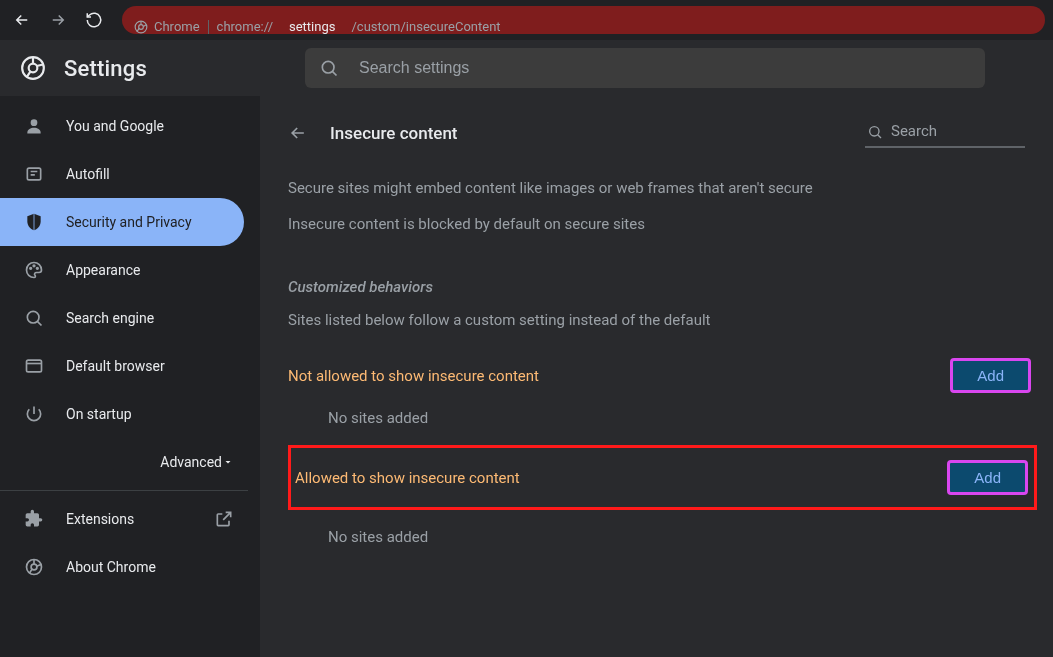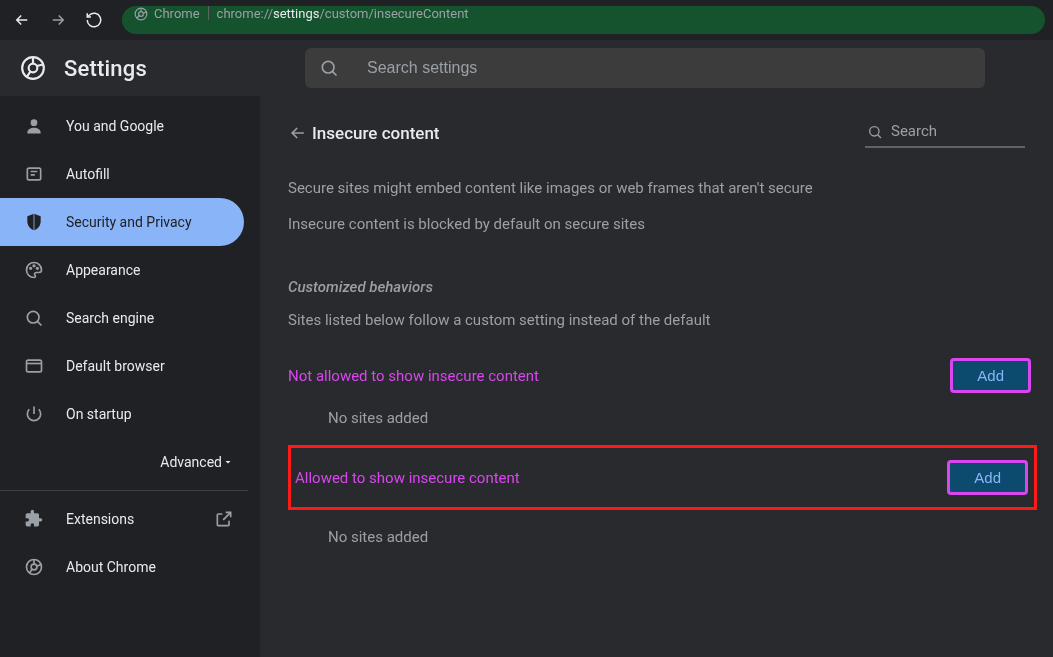--- a/index.html
+++ b/index.html
@@ -21,33 +21,33 @@
   }
   .toolbar .navbtn {
     width: 28px; height: 28px;
     display: flex; align-items: center; justify-content: center;
     color: #9aa0a6;
     border-radius: 50%;
   }
   .omnibox {
     flex: 1;
     height: 28px;
-    background: #14532d;
+    background: #7f1d1d;
     border-radius: 14px;
     display: flex;
-    align-items: flex-start;
+    align-items: flex-end;
     padding: 0 12px;
     color: #9aa0a6;
     font-size: 13px;
     gap: 8px;
     margin-left: 6px;
   }
   .omnibox .secure { display:flex; align-items:center; gap:6px; font-size:13px;}
   .omnibox .divider { width:1px; height:14px; background:#5f6368; display:inline-block; }
-  .url { display:flex; gap:0; }
+  .url { display:flex; gap:16px; }
   .url .light { color:#9aa0a6; }
   .url .bright { color:#e8eaed; }
 
   .appbar {
     height: 56px;
     background: #292a2d;
     display: flex;
     align-items: center;
     padding: 0 20px;
     gap: 18px;
@@ -62,21 +62,21 @@
   }
   .settings-search {
     flex: 1;
     max-width: 680px;
     height: 40px;
     background: #3c3c3c;
     border-radius: 6px;
     display: flex;
     align-items: center;
     padding: 0 14px;
-    gap: 28px;
+    gap: 20px;
   }
   .settings-search input {
     background: transparent;
     border: none;
     outline: none;
     color: #e8eaed;
     font-size: 16px;
     flex: 1;
   }
   .settings-search input::placeholder { color: #9aa0a6; }
@@ -121,33 +121,33 @@
     padding: 22px 16px 40px 28px;
     overflow-y: auto;
   }
   .page-head {
     display: flex;
     align-items: center;
     justify-content: space-between;
     margin-bottom: 28px;
     padding-right: 12px;
   }
-  .page-head .left { display:flex; align-items:center; gap: 4px; }
+  .page-head .left { display:flex; align-items:center; gap: 22px; }
   .page-title { font-size:17px; font-weight:500; color:#e8eaed; }
   .page-search {
     display:flex; align-items:flex-end; gap:8px; color:#9aa0a6;
     font-size:15px; border-bottom:2px solid #5f6368; padding:4px 2px 6px 2px; width:160px;
   }
   .desc { color:#9aa0a6; font-size:15px; line-height:1.6; margin-bottom:12px; max-width:630px; }
   .sec-title { color:#9aa0a6; font-size:15px; font-weight:500; margin-top:42px; margin-bottom:12px;font-style:italic; }
   .row {
     display:flex; align-items:center; justify-content:space-between;
     padding: 14px 6px 14px 0;
   }
-  .row .label { color:#d946ef; font-size:15px; }
+  .row .label { color:#fdba74; font-size:15px; }
   .addbtn {
     border:3px solid #d946ef;
     background:#0c4a6e;
     color:#8ab4f8;
     padding: 6px 24px;
     border-radius:4px;
     font-size:15px;
     cursor:pointer;
   }
   .empty { color:#9aa0a6; font-size:15px; padding-left:40px; margin-top:2px; margin-bottom:18px; }

